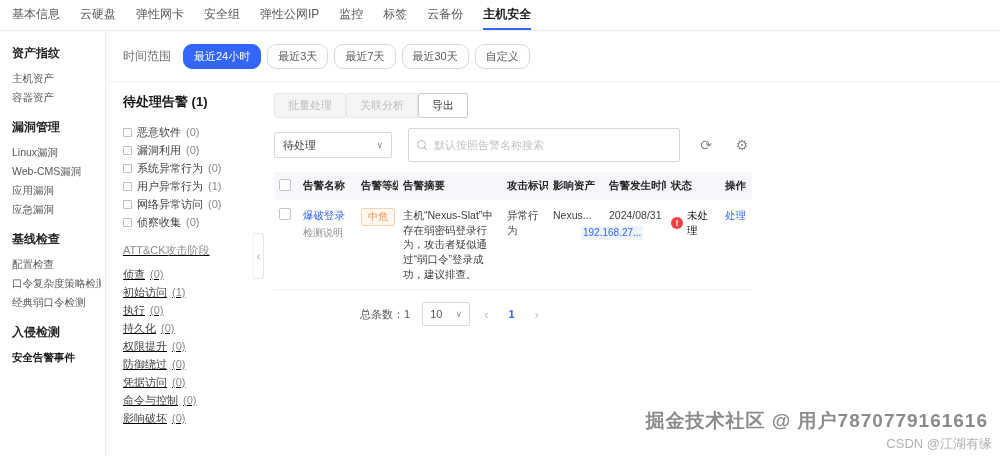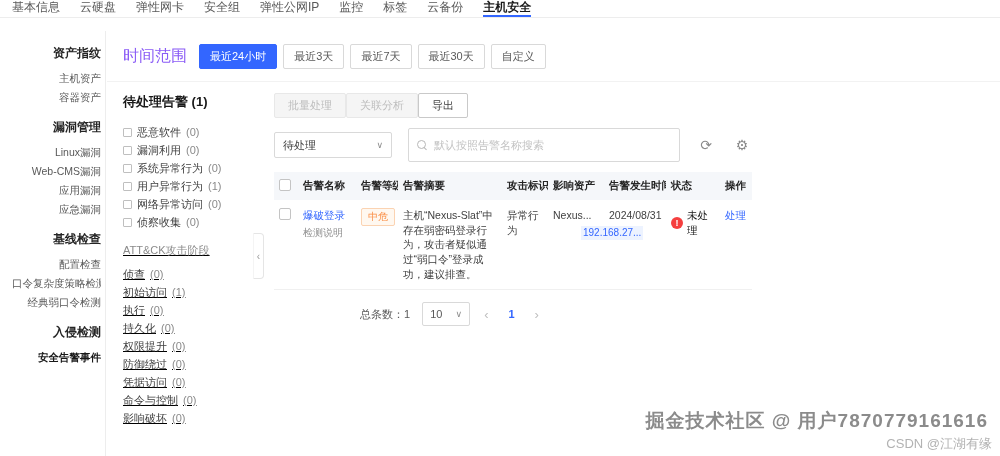--- a/index.html
+++ b/index.html
@@ -1,40 +1,40 @@
 <!DOCTYPE html>
 <html><head>
 <meta charset="utf-8">
 <style>
   * { margin:0; padding:0; box-sizing:border-box; }
   html,body { background:#fff; }
   body { font-family:"Liberation Sans","DejaVu Sans",sans-serif; }
   .page { position:relative; width:1000px; height:456px; background:#fff; overflow:hidden; }
 
   
-  .topnav { height:18px; display:flex; align-items:stretch; gap:20px; padding:0 12px; border-bottom:1px solid #ededed; background:#fff; }
+  .topnav { height:31px; display:flex; align-items:stretch; gap:20px; padding:0 12px; border-bottom:1px solid #ededed; background:#fff; }
   .tab { display:flex; align-items:center; font-size:12px; color:#595959; cursor:pointer; border-bottom:2px solid transparent; white-space:nowrap; }
   .tab.active { color:#181818; font-weight:700; border-bottom-color:#3366ff; }
 
   .nav-indicator { position:absolute; left:0; top:38px; width:3px; height:17px; background:#3366ff; }
 
   
-  .sidebar { position:absolute; top:31px; left:0; bottom:0; width:106px; border-right:1px solid #ededed; padding:8px 4px 0 12px; background:#fff; overflow:hidden;text-align:right; }
+  .sidebar { position:absolute; top:31px; left:0; bottom:0; width:106px; border-right:1px solid #ededed; padding:8px 4px 0 12px; background:#fff; overflow:hidden; }
   .side-section { margin-bottom:12px; }
   .side-title { font-size:12px; font-weight:700; color:#252525; margin:6px 0 7px; white-space:nowrap; }
   .side-item { font-size:10.5px; color:#595959; line-height:19px; cursor:pointer; white-space:nowrap; overflow:hidden; }
   .side-item.active { color:#181818; font-weight:700; }
 
   
   .content { position:absolute; top:31px; left:107px; right:0; bottom:0; background:#fff; overflow:hidden; }
 
   .timebar { display:flex; align-items:center; gap:12px; padding:13px 16px 12px; border-bottom:1px solid #f2f2f2; }
-  .timebar-label { font-size:16px; color:#8b5cf6; white-space:nowrap; }
+  .timebar-label { font-size:12px; color:#737373; white-space:nowrap; }
   .time-group { display:flex; gap:6px; }
-  .time-btn { font-size:11px; color:#595959; border:1px solid #d9d9d9; background:#fff; padding:4px 10px; border-radius:2px; cursor:pointer; white-space:nowrap; font-family:inherit; }
+  .time-btn { font-size:11px; color:#595959; border:1px solid #d9d9d9; background:#fff; padding:4px 10px; border-radius:9px; cursor:pointer; white-space:nowrap; font-family:inherit; }
   .time-btn.active { background:#3366ff; border-color:#3366ff; color:#fff; }
 
   .alert-section { padding:11px 16px 0; }
   .alert-body { display:flex; align-items:flex-start; }
 
   .filter-col { width:130px; flex:none; }
   .alert-title { font-size:13px; font-weight:700; color:#181818; margin-bottom:12px; white-space:nowrap; }
   .filter-group-title { font-size:11px; color:#8a8a8a; margin:2px 0 7px; white-space:nowrap; }
   .filter-item { display:flex; align-items:center; gap:5px; font-size:11px; color:#404040; line-height:18px; cursor:pointer; white-space:nowrap; }
   .filter-icon { width:9px; height:9px; border:1px solid #bfbfbf; border-radius:1px; flex:none; display:inline-block; }

